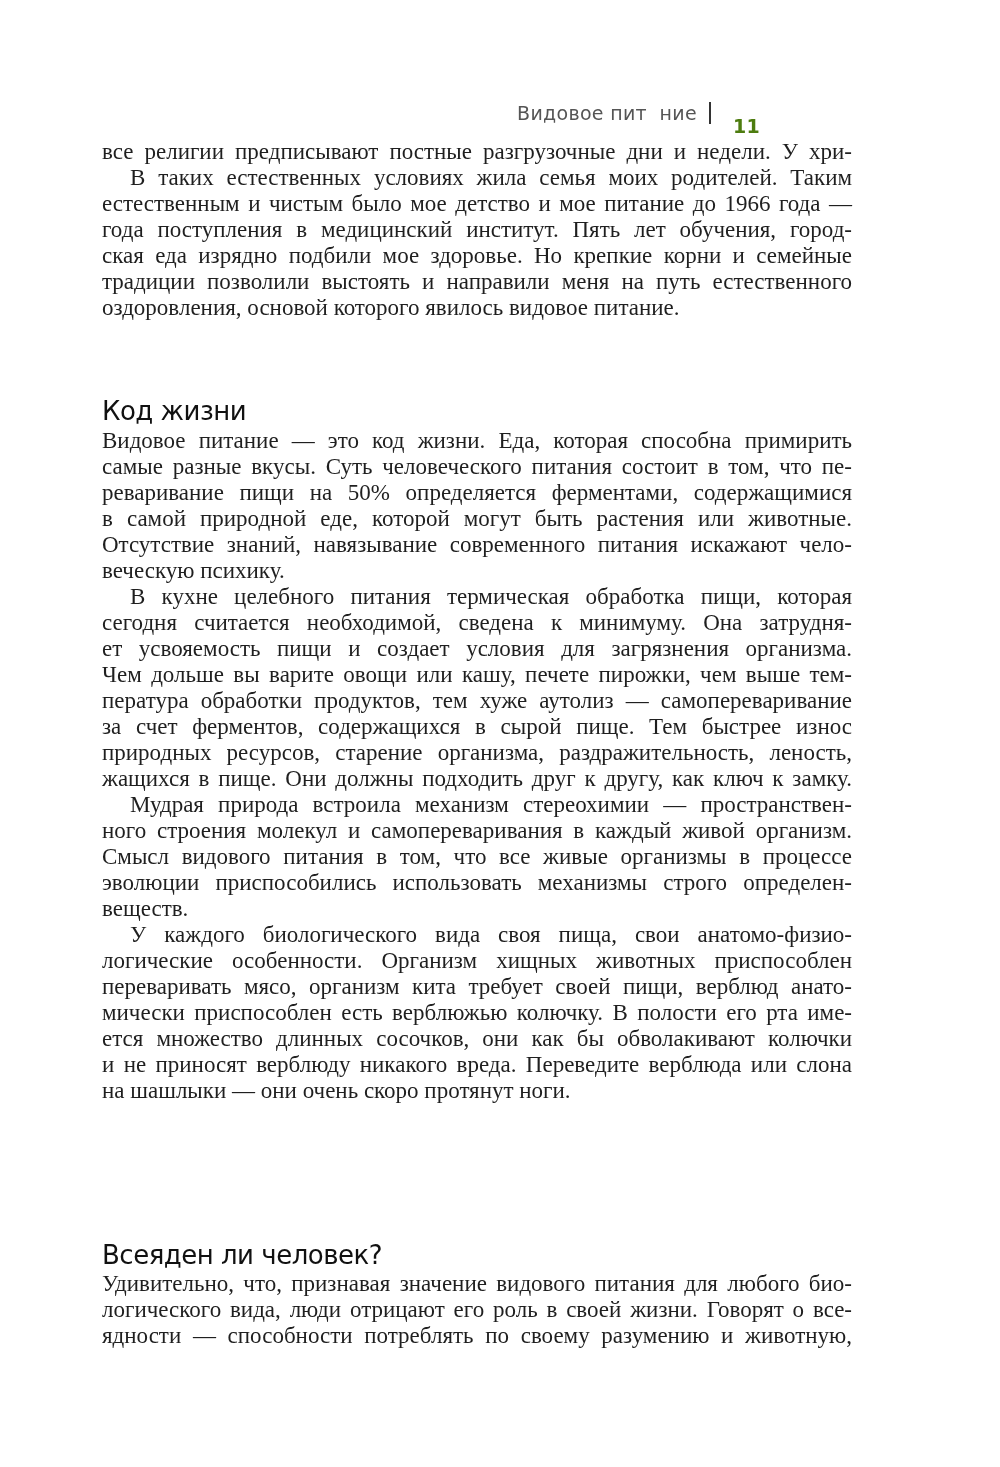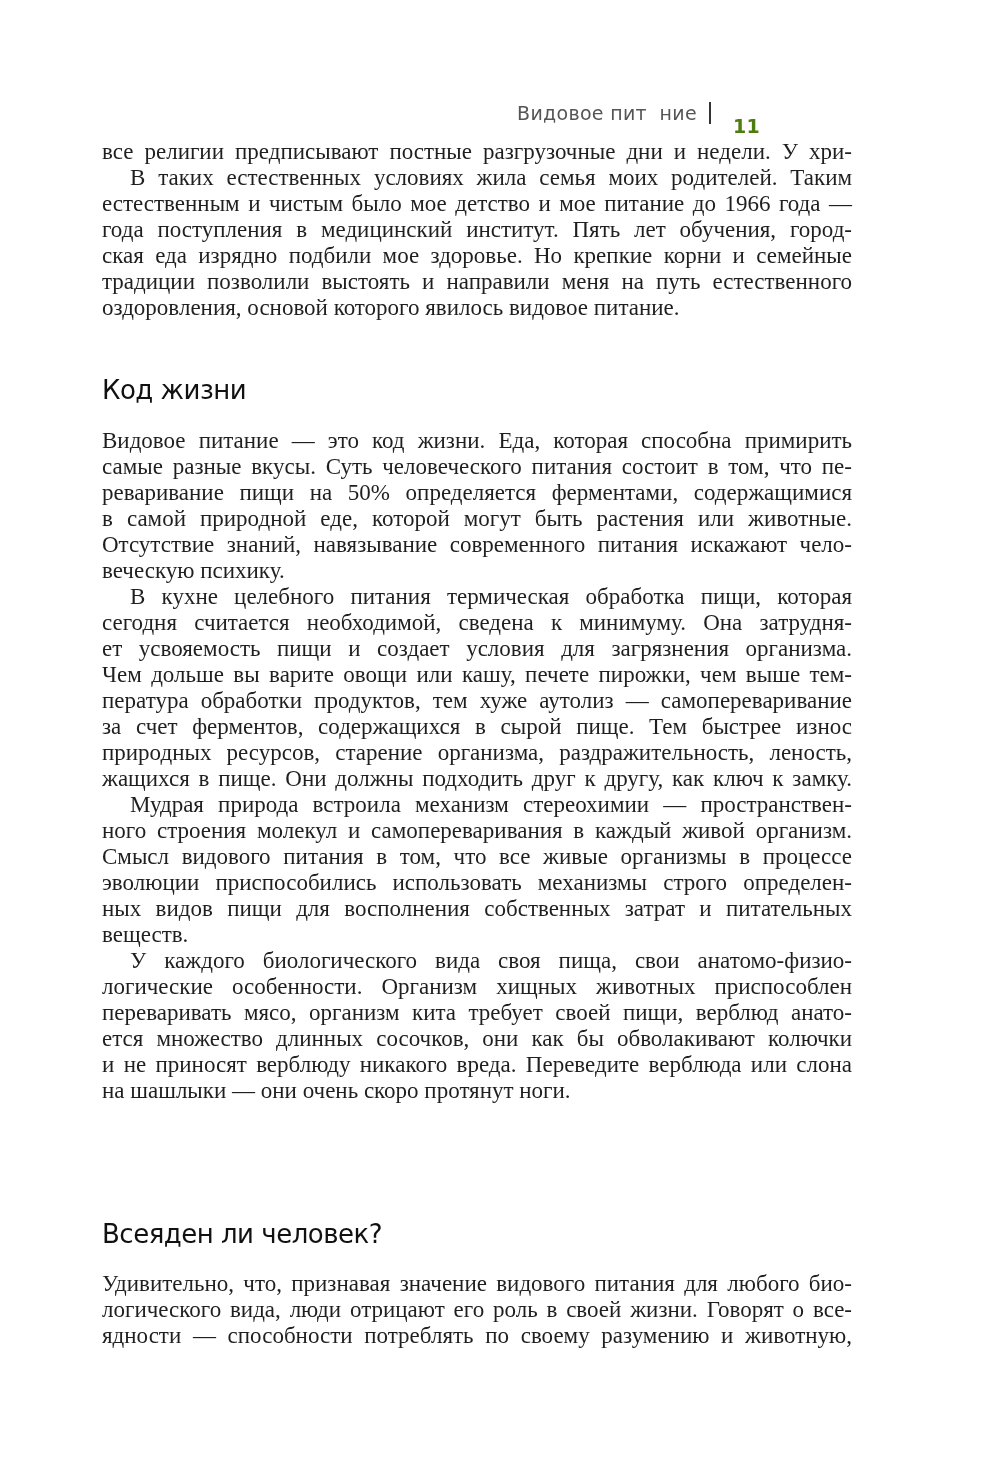--- a/index.html
+++ b/index.html
@@ -14,21 +14,21 @@
   .running-header .num { font-weight: bold; color: #4d7c0f; margin-top: 26px; }
   .text {
     position: absolute; left: 102px; width: 750px;
     font-family: "Liberation Serif", serif; font-size: 23px; color: #1f1f1f;
   }
   .line { height: 26px; line-height: 26px; white-space: nowrap; text-align: justify; text-align-last: justify; }
   .line.last { text-align-last: left; }
   .line.indent { text-indent: 28px; }
   .heading {
     position: absolute; left: 102px;
-    font-family: "DejaVu Sans", sans-serif; font-size: 26px; color: #111; letter-spacing: -0.5px;
+    font-family: "DejaVu Sans", sans-serif; font-size: 26px; color: #111; letter-spacing: -0.5px; margin-top: 21px;
   }
 </style>
 </head>
 <body>
 
 <div class="page">
   <div class="running-header">
     <span style="white-space:pre">Видовое пит  ние</span>
     <span class="sep"></span>
     <span class="num">11</span>
@@ -56,25 +56,25 @@
       <div class="line">ет усвояемость пищи и создает условия для загрязнения организма.</div>
       <div class="line">Чем дольше вы варите овощи или кашу, печете пирожки, чем выше тем-</div>
       <div class="line">пература обработки продуктов, тем хуже аутолиз — самопереваривание</div>
       <div class="line">за счет ферментов, содержащихся в сырой пище. Тем быстрее износ</div>
       <div class="line">природных ресурсов, старение организма, раздражительность, леность,</div>
       <div class="line">жащихся в пище. Они должны подходить друг к другу, как ключ к замку.</div>
       <div class="line indent">Мудрая природа встроила механизм стереохимии — пространствен-</div>
       <div class="line">ного строения молекул и самопереваривания в каждый живой организм.</div>
       <div class="line">Смысл видового питания в том, что все живые организмы в процессе</div>
       <div class="line">эволюции приспособились использовать механизмы строго определен-</div>
-      <div class="line">ных видов пищи для восполнения собственных затрат и питательных</div>
       <div class="line last">веществ.</div>
       <div class="line indent">У каждого биологического вида своя пища, свои анатомо-физио-</div>
       <div class="line">логические особенности. Организм хищных животных приспособлен</div>
       <div class="line">переваривать мясо, организм кита требует своей пищи, верблюд анато-</div>
+      <div class="line">мически приспособлен есть верблюжью колючку. В полости его рта име-</div>
       <div class="line">ется множество длинных сосочков, они как бы обволакивают колючки</div>
       <div class="line">и не приносят верблюду никакого вреда. Переведите верблюда или слона</div>
       <div class="line last">на шашлыки — они очень скоро протянут ноги.</div>
     </div>
   <div class="heading" style="top:1219px">Всеяден ли человек?</div>
   <div class="text" id="section2" style="top:1271px">
       <div class="line">Удивительно, что, признавая значение видового питания для любого био-</div>
       <div class="line">логического вида, люди отрицают его роль в своей жизни. Говорят о все-</div>
       <div class="line">ядности — способности потреблять по своему разумению и животную,</div>
     </div>

